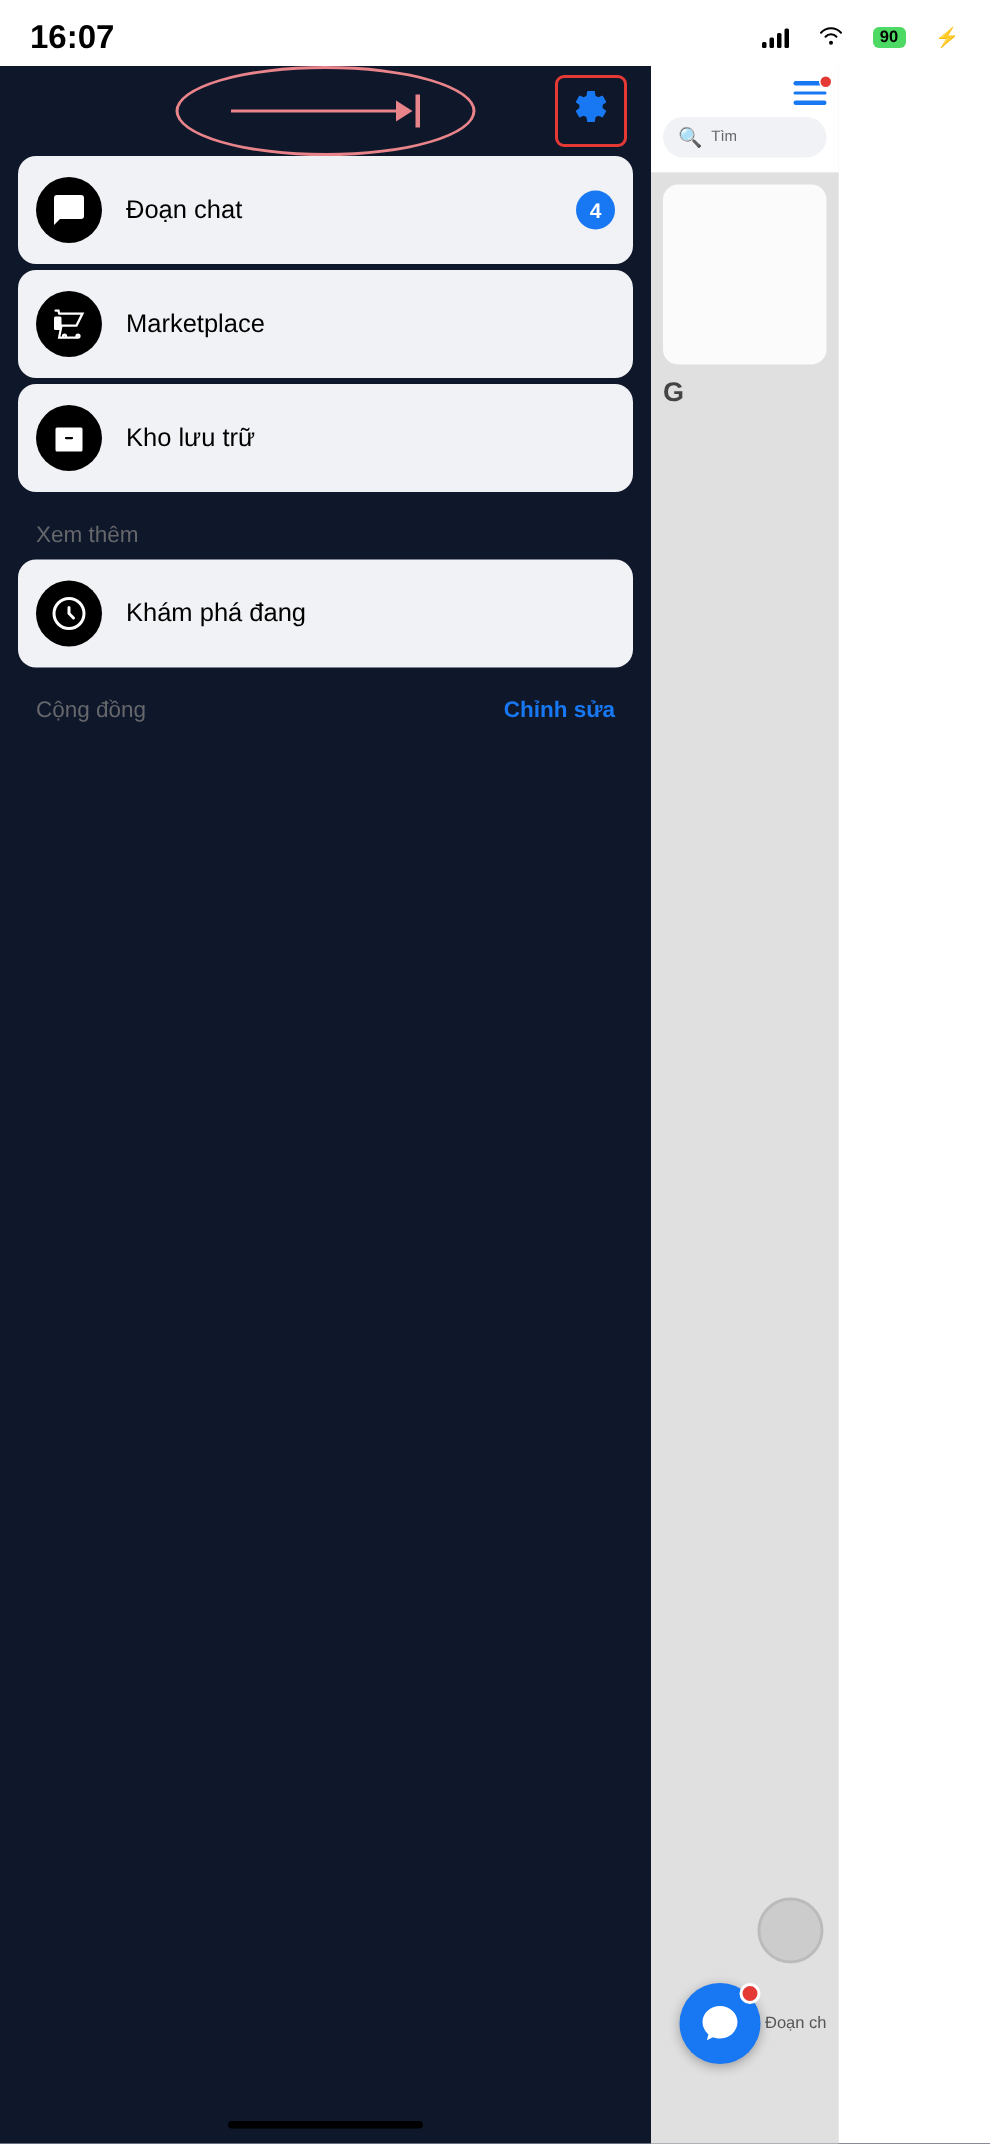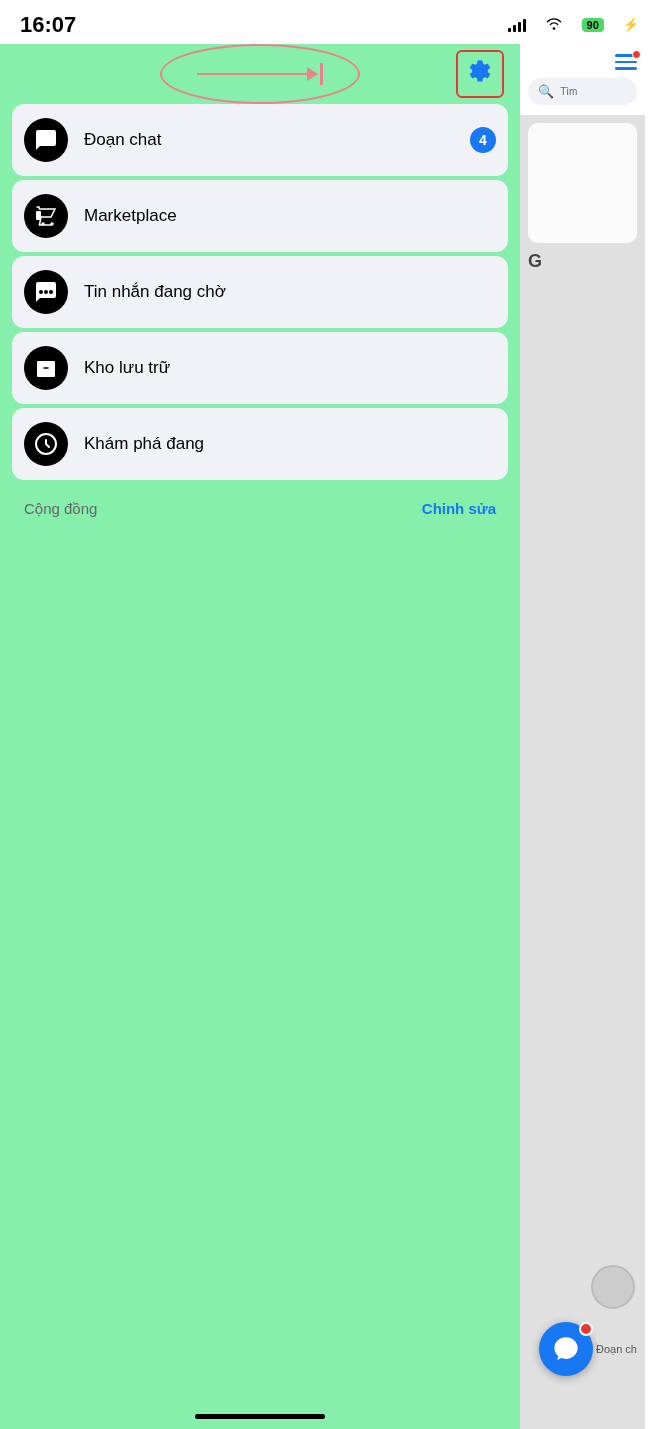--- a/index.html
+++ b/index.html
@@ -63,22 +63,22 @@
     }
 
     
     .layout {
       display: flex;
       height: calc(1429px - 44px);
     }
 
     
     .left-panel {
-      width: 520px;
-      background: #86efac;
+      width: 434px;
+      background: #0f172a;
       position: relative;
     }
 
     
     .header {
       display: flex;
       align-items: center;
       justify-content: space-between;
       padding: 10px 16px;
       height: 60px;
@@ -408,45 +408,35 @@
       <div class="menu-item">
         <div class="menu-icon-wrap">
           <svg width="24" height="24" viewBox="0 0 24 24" fill="white">
             <path d="M3 3h2l.4 2M7 13h10l4-8H5.4M7 13l-1.6 8H18M9 21a1 1 0 1 0 0-2 1 1 0 0 0 0 2zm9 0a1 1 0 1 0 0-2 1 1 0 0 0 0 2z" stroke="white" stroke-width="1.5" fill="none" stroke-linecap="round"></path>
             <rect x="2" y="7" width="5" height="9" rx="1" fill="white"></rect>
           </svg>
         </div>
         <span class="menu-label">Marketplace</span>
       </div>
 
-      <div class="menu-item">
-        <div class="menu-icon-wrap">
-          <svg width="24" height="24" viewBox="0 0 24 24" fill="white">
-            <path d="M20 2H4a2 2 0 0 0-2 2v18l4-4h14a2 2 0 0 0 2-2V4a2 2 0 0 0-2-2z"></path>
-            <circle cx="12" cy="12" r="2" fill="#000"></circle>
-            <circle cx="7" cy="12" r="2" fill="#000"></circle>
-            <circle cx="17" cy="12" r="2" fill="#000"></circle>
-          </svg>
-        </div>
-        <span class="menu-label">Tin nhắn đang chờ</span>
-      </div>
 
       <div class="menu-item">
         <div class="menu-icon-wrap">
           <svg width="24" height="24" viewBox="0 0 24 24" fill="white">
             <path d="M21 8H3V6a1 1 0 0 1 1-1h16a1 1 0 0 1 1 1v2z"></path>
             <path d="M21 8H3v12a1 1 0 0 0 1 1h16a1 1 0 0 0 1-1V8z"></path>
             <path d="M10 12h4" stroke="#000" stroke-width="1.5" stroke-linecap="round"></path>
           </svg>
         </div>
         <span class="menu-label">Kho lưu trữ</span>
       </div>
 
     </div>
 
+    <div class="section-label">Xem thêm</div>
 
     <div class="menu-list">
       <div class="menu-item">
         <div class="menu-icon-wrap">
           <svg width="24" height="24" viewBox="0 0 24 24" fill="white">
             <circle cx="12" cy="12" r="10" stroke="white" stroke-width="2" fill="none"></circle>
             <path d="M12 8v4l3 3" stroke="white" stroke-width="2" stroke-linecap="round" fill="none"></path>
           </svg>
         </div>
         <span class="menu-label">Khám phá đang</span>

